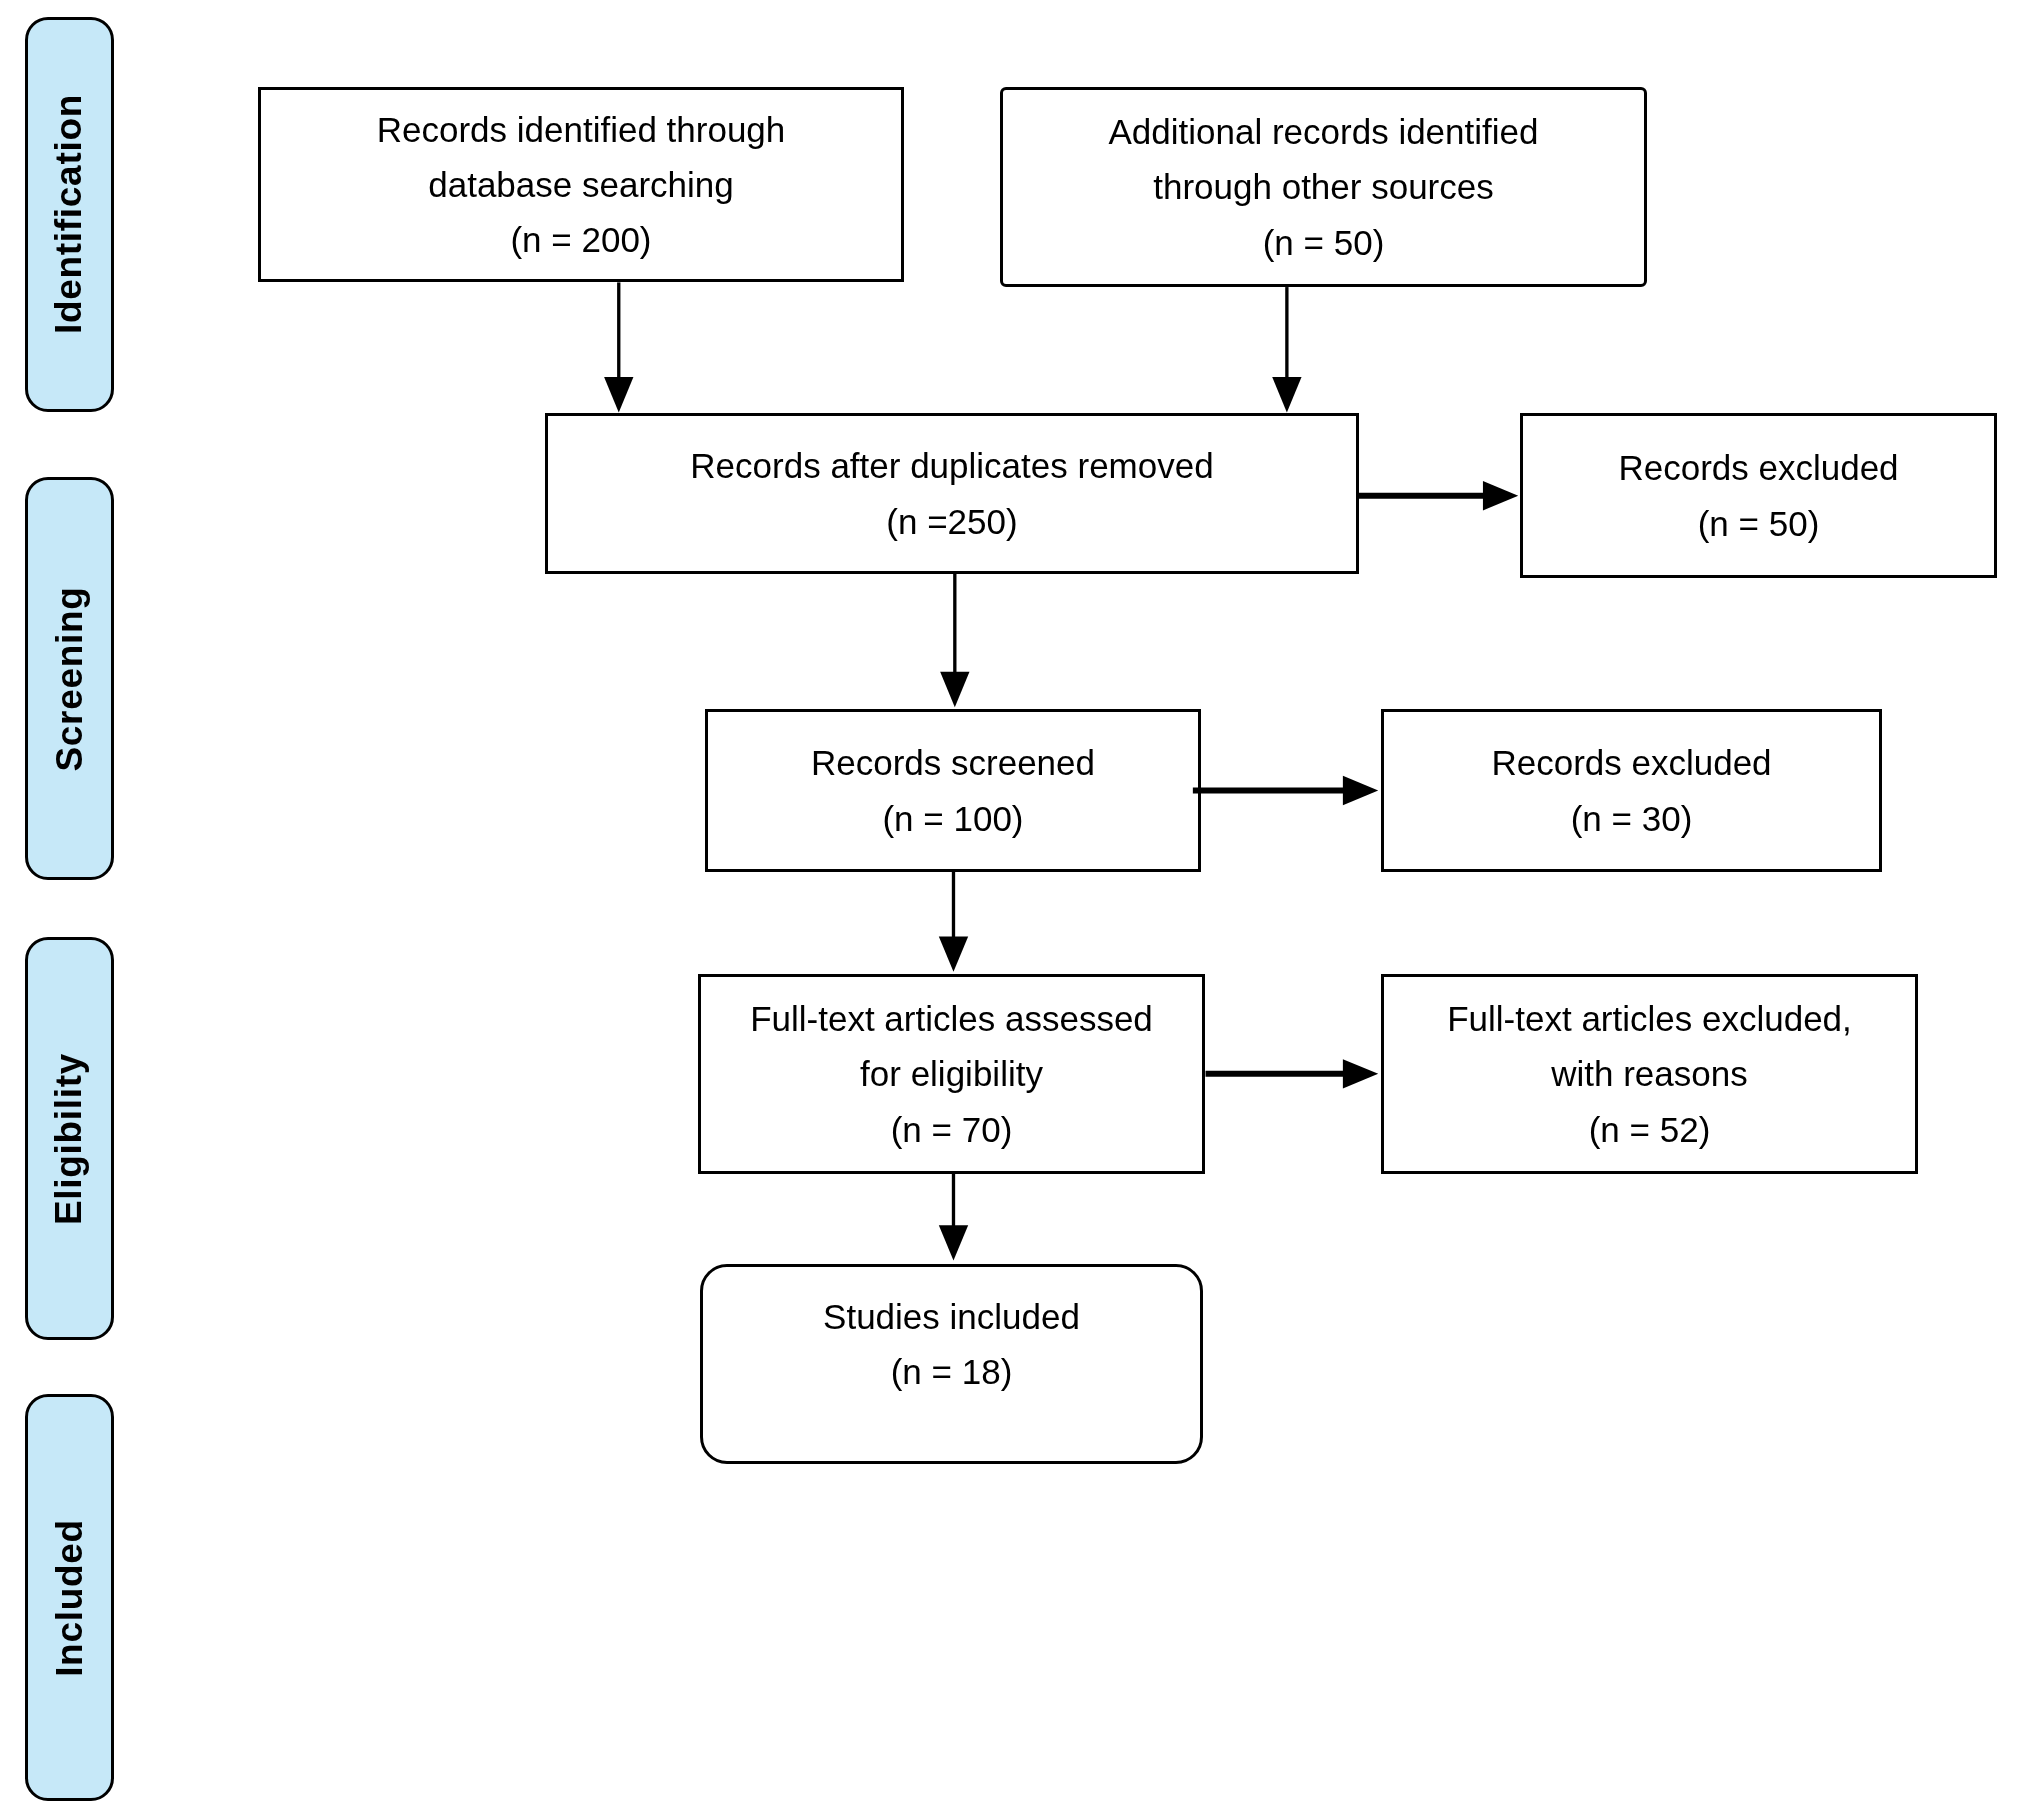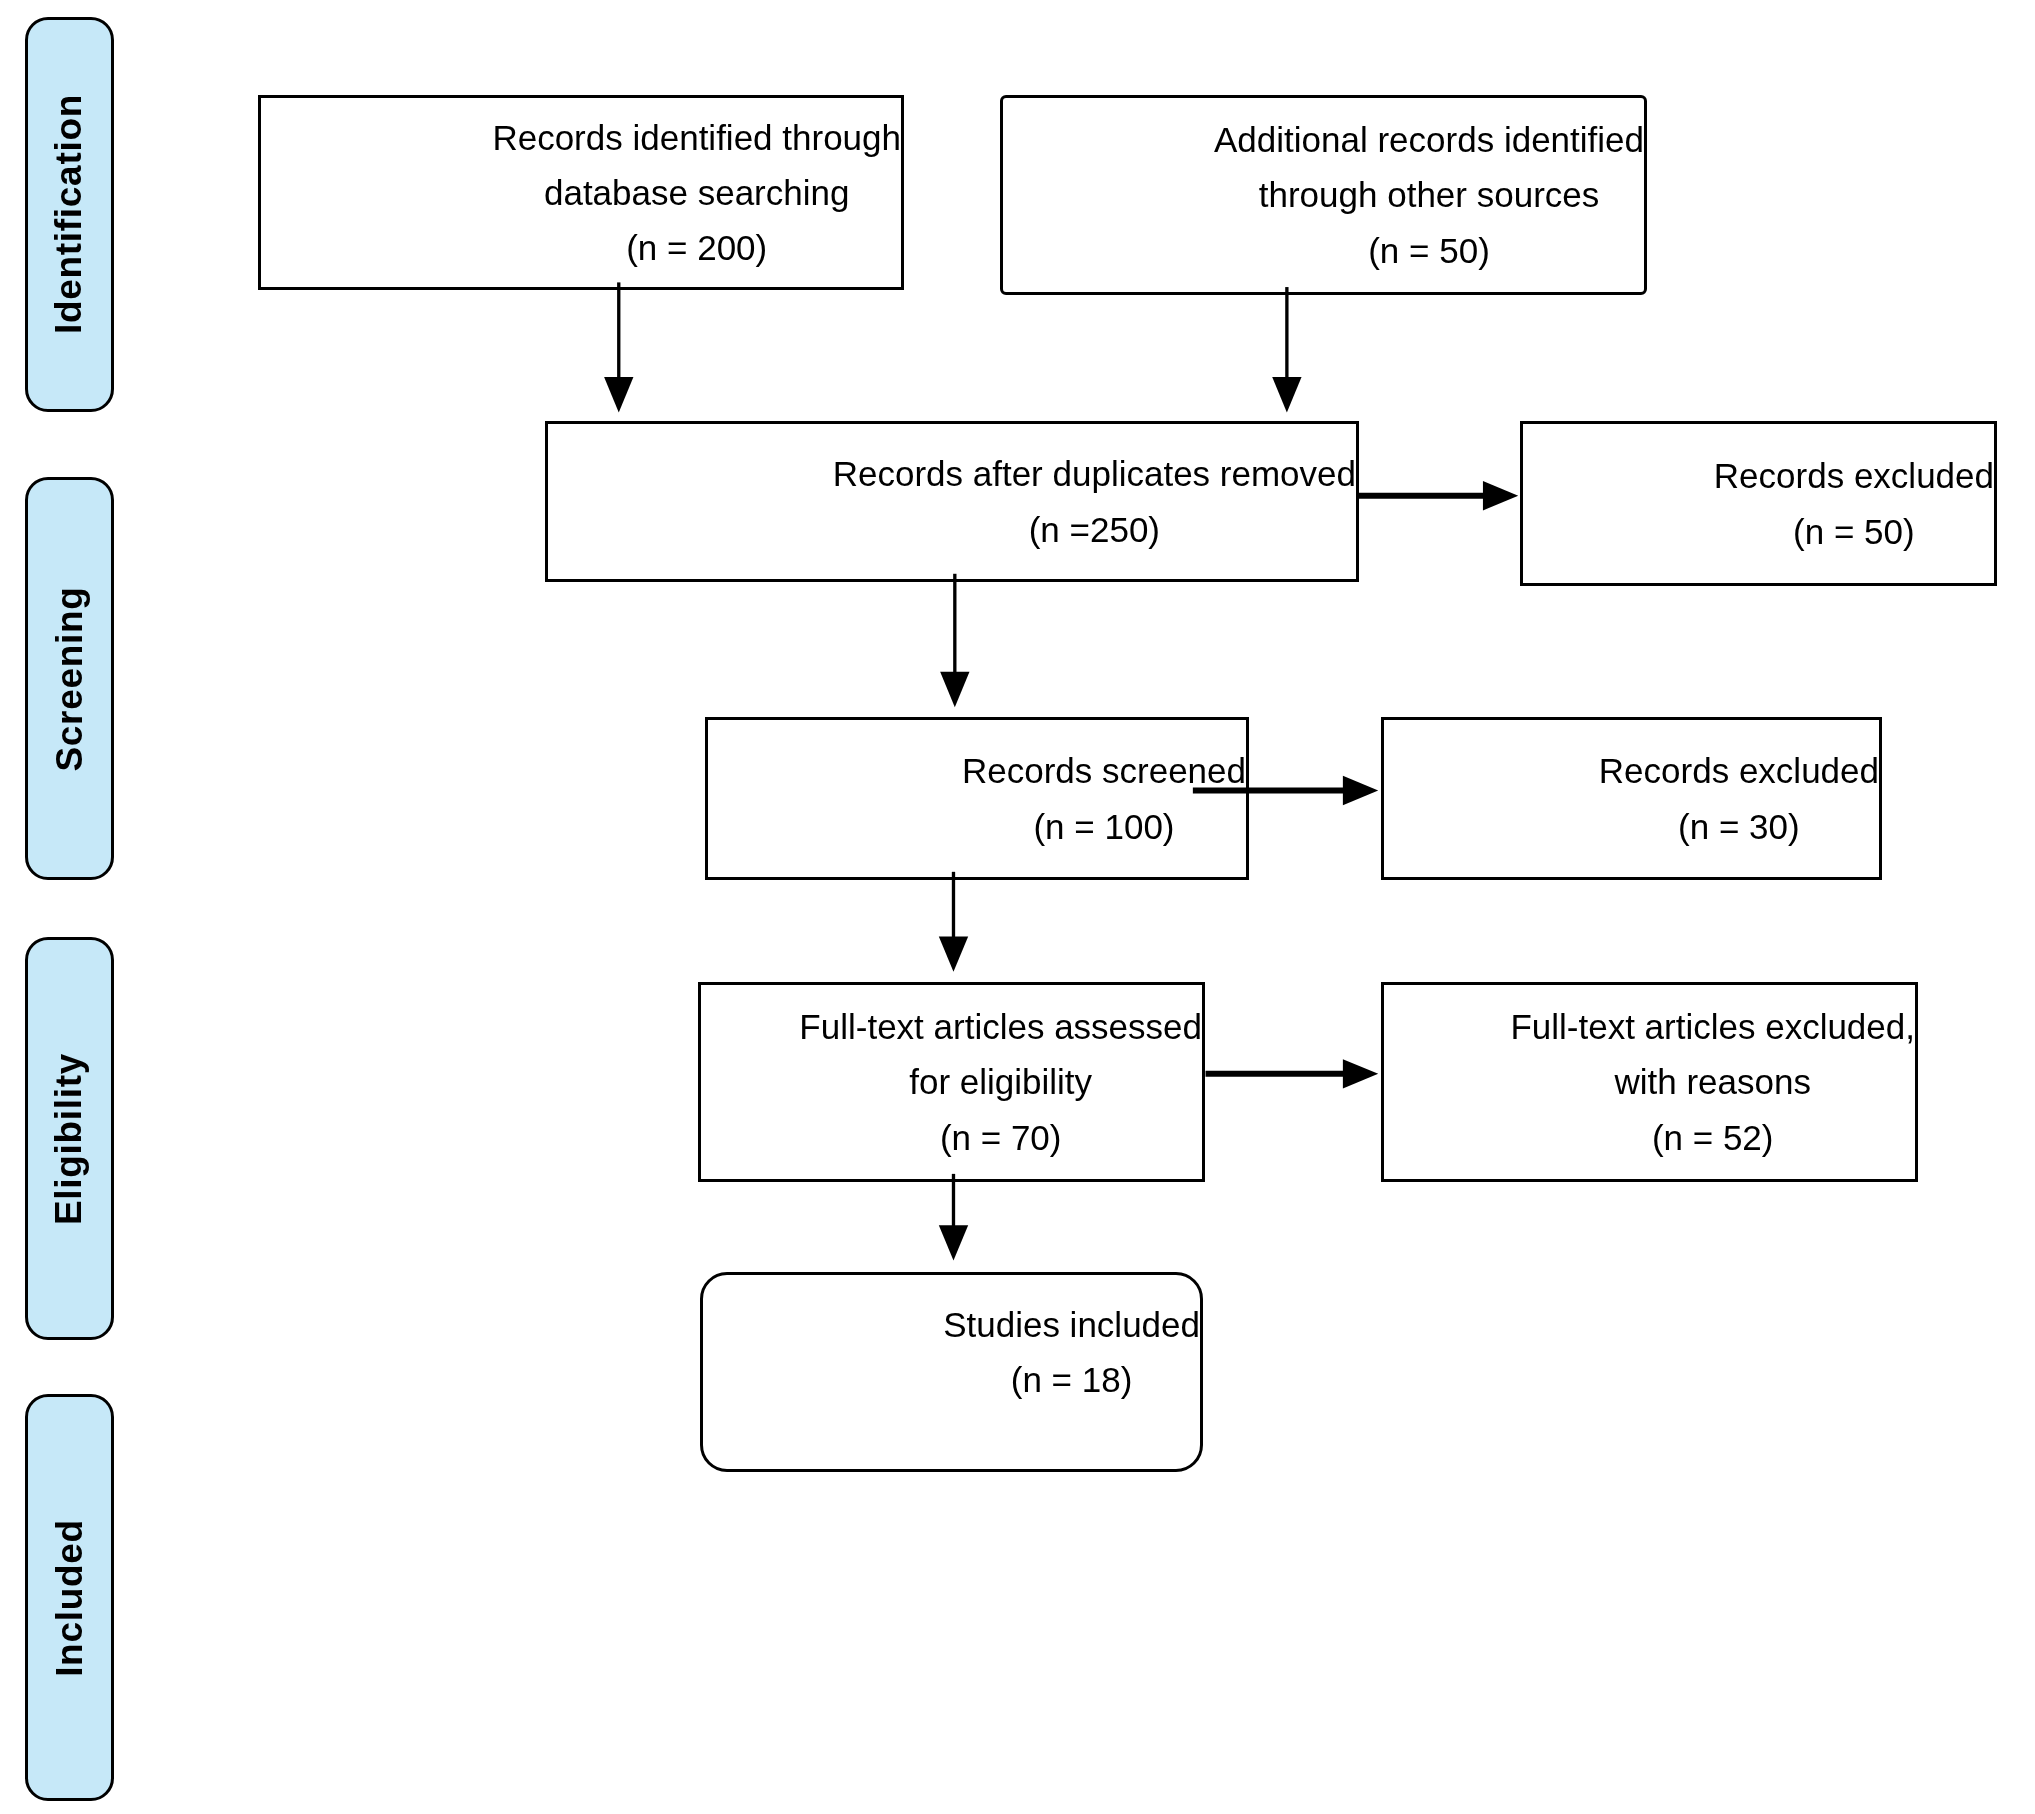--- a/index.html
+++ b/index.html
@@ -37,23 +37,22 @@
     font-size: 37px;
     letter-spacing: 0.7px;
     color: var(--text);
   }
   .box {
     position: absolute;
     background: var(--box-fill);
     border: 3.3px solid var(--box-border);
     display: flex;
     align-items: center;
-    justify-content: flex-end;
+    justify-content: center;
     text-align: center;
-    margin-top: 8px;
   }
   .box .box-text {
     white-space: pre-line;
     font-size: 35px;
     line-height: 1.58;
     color: var(--text);
   }
   #arrows {
     position: absolute;
     left: 0; top: 0;
@@ -98,21 +97,21 @@
   <div class="box" style="left:545px; top:413px; width:814px; height:161px;">
     <span class="box-text">Records after duplicates removed
 (n =250)</span>
   </div>
 
   <div class="box" style="left:1520px; top:413px; width:477px; height:165px;">
     <span class="box-text">Records excluded
 (n = 50)</span>
   </div>
 
-  <div class="box" style="left:705px; top:709px; width:544px; height:163px;">
+  <div class="box" style="left:705px; top:709px; width:496px; height:163px;">
     <span class="box-text">Records screened
 (n = 100)</span>
   </div>
 
   <div class="box" style="left:1381px; top:709px; width:501px; height:163px;">
     <span class="box-text">Records excluded
 (n = 30)</span>
   </div>
 
   <div class="box" style="left:698px; top:974px; width:507px; height:200px;">

